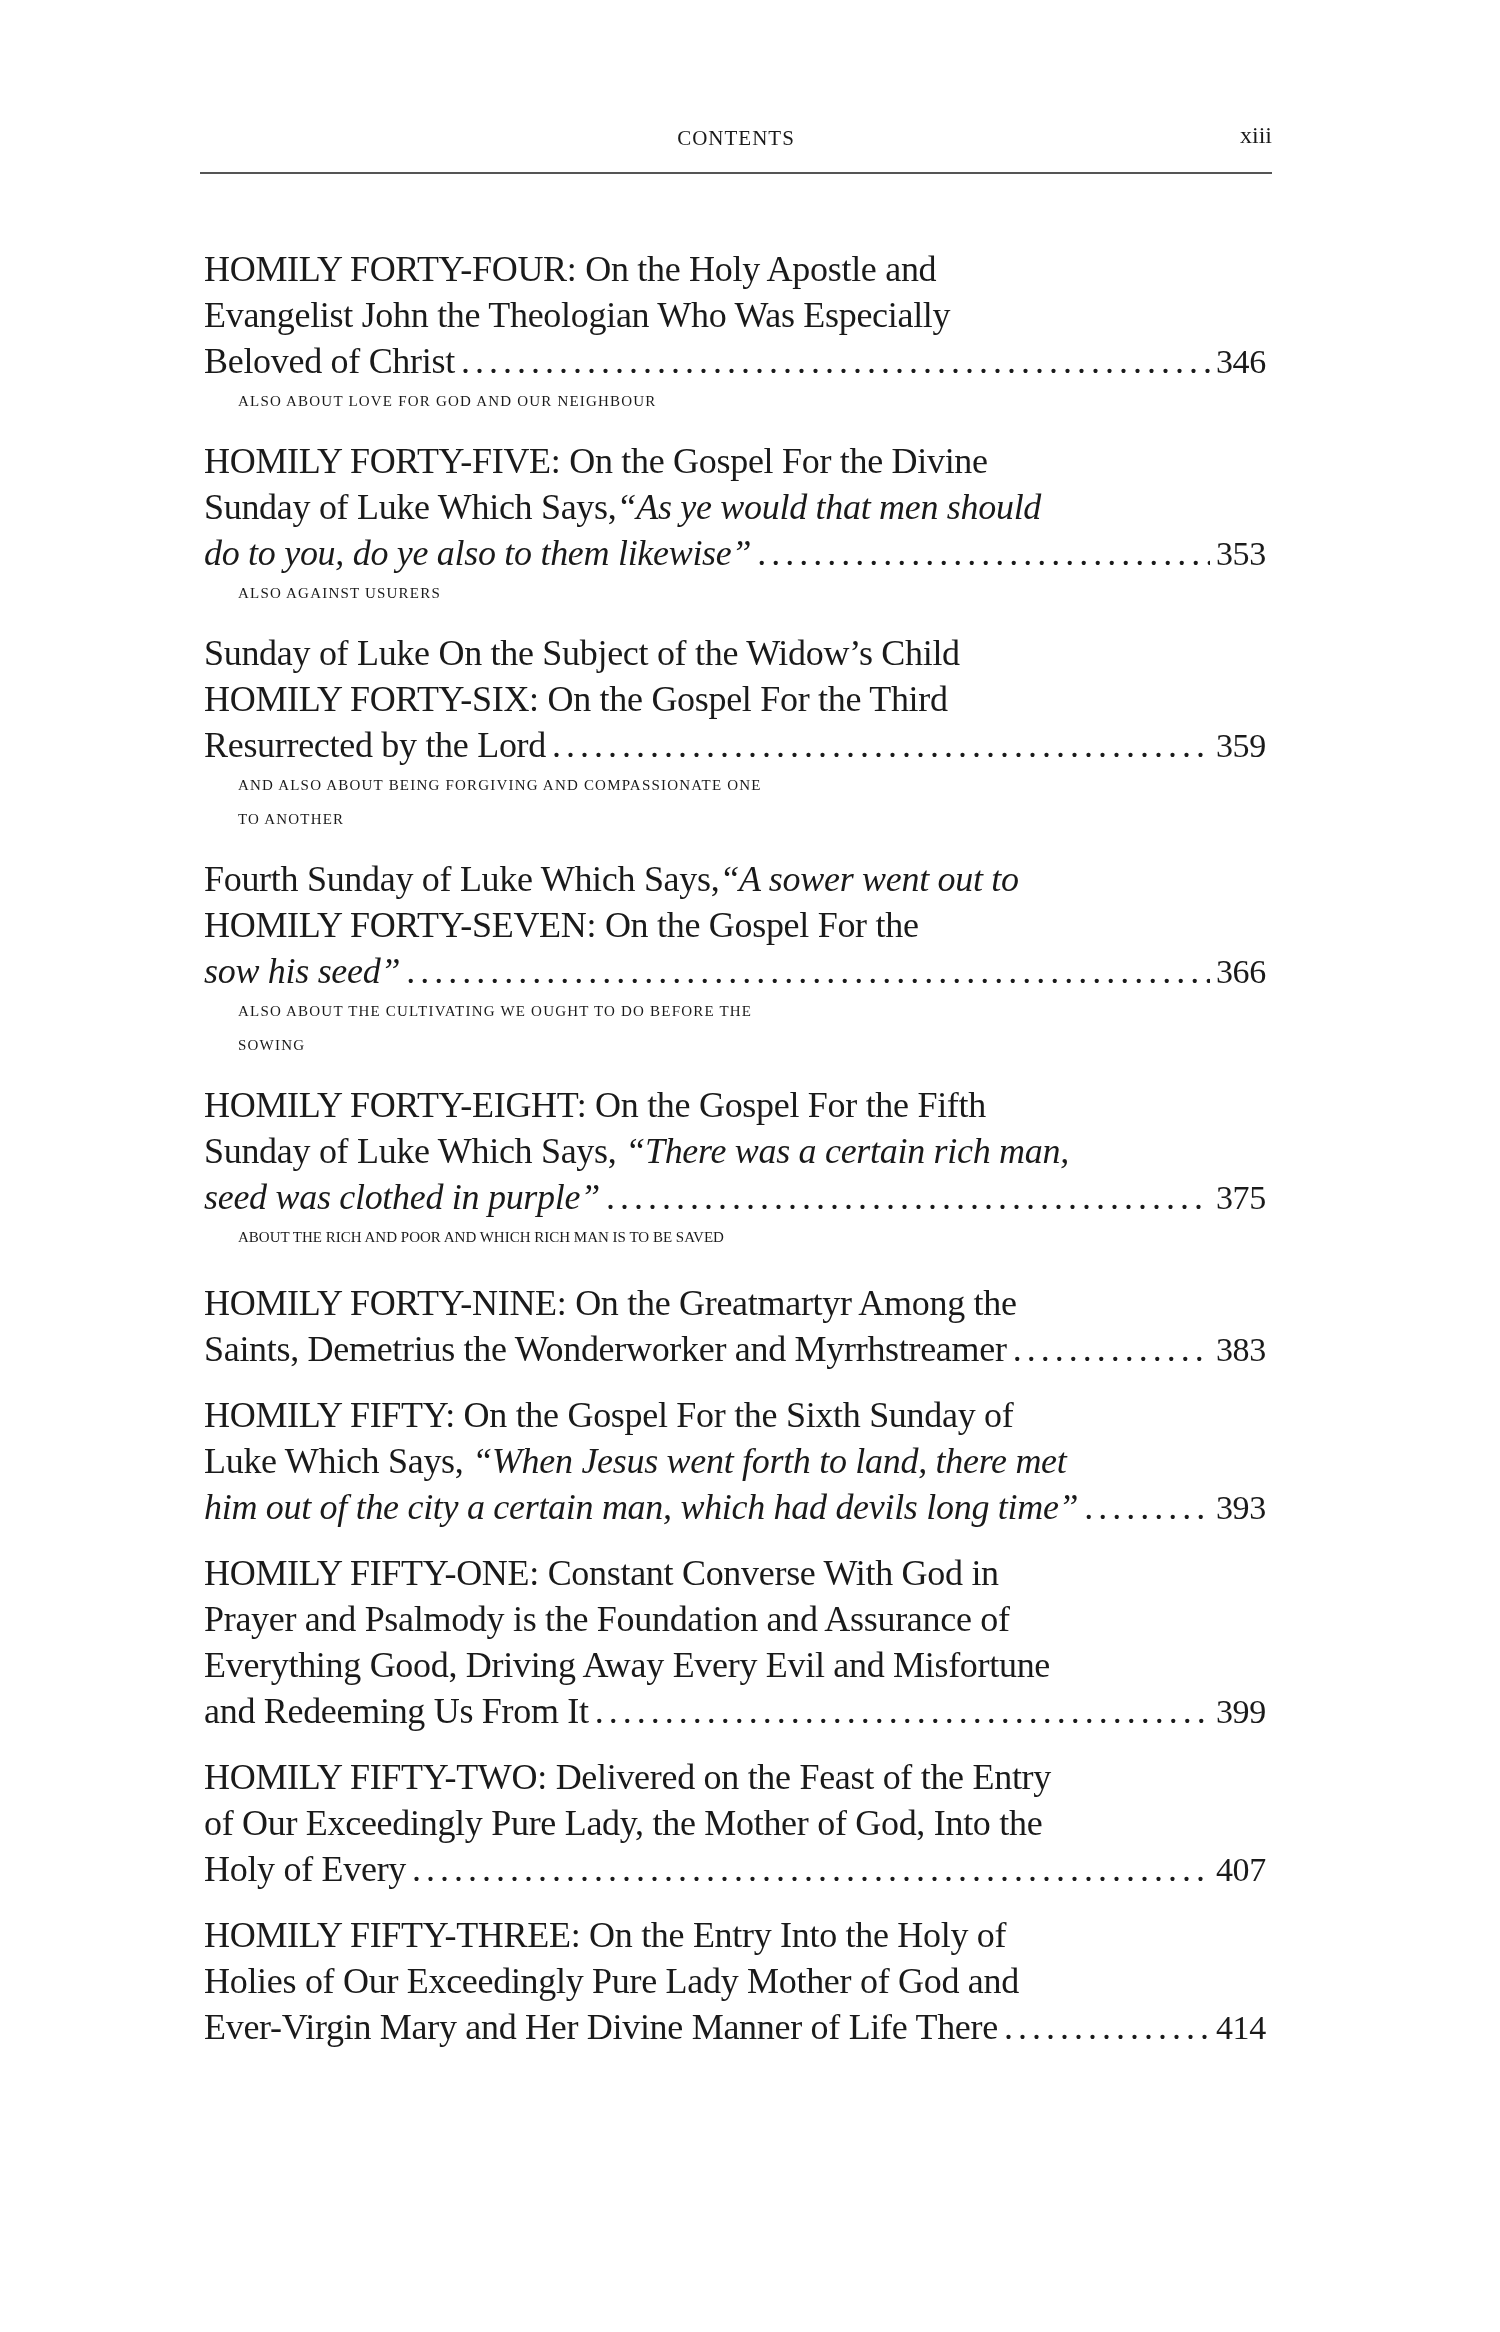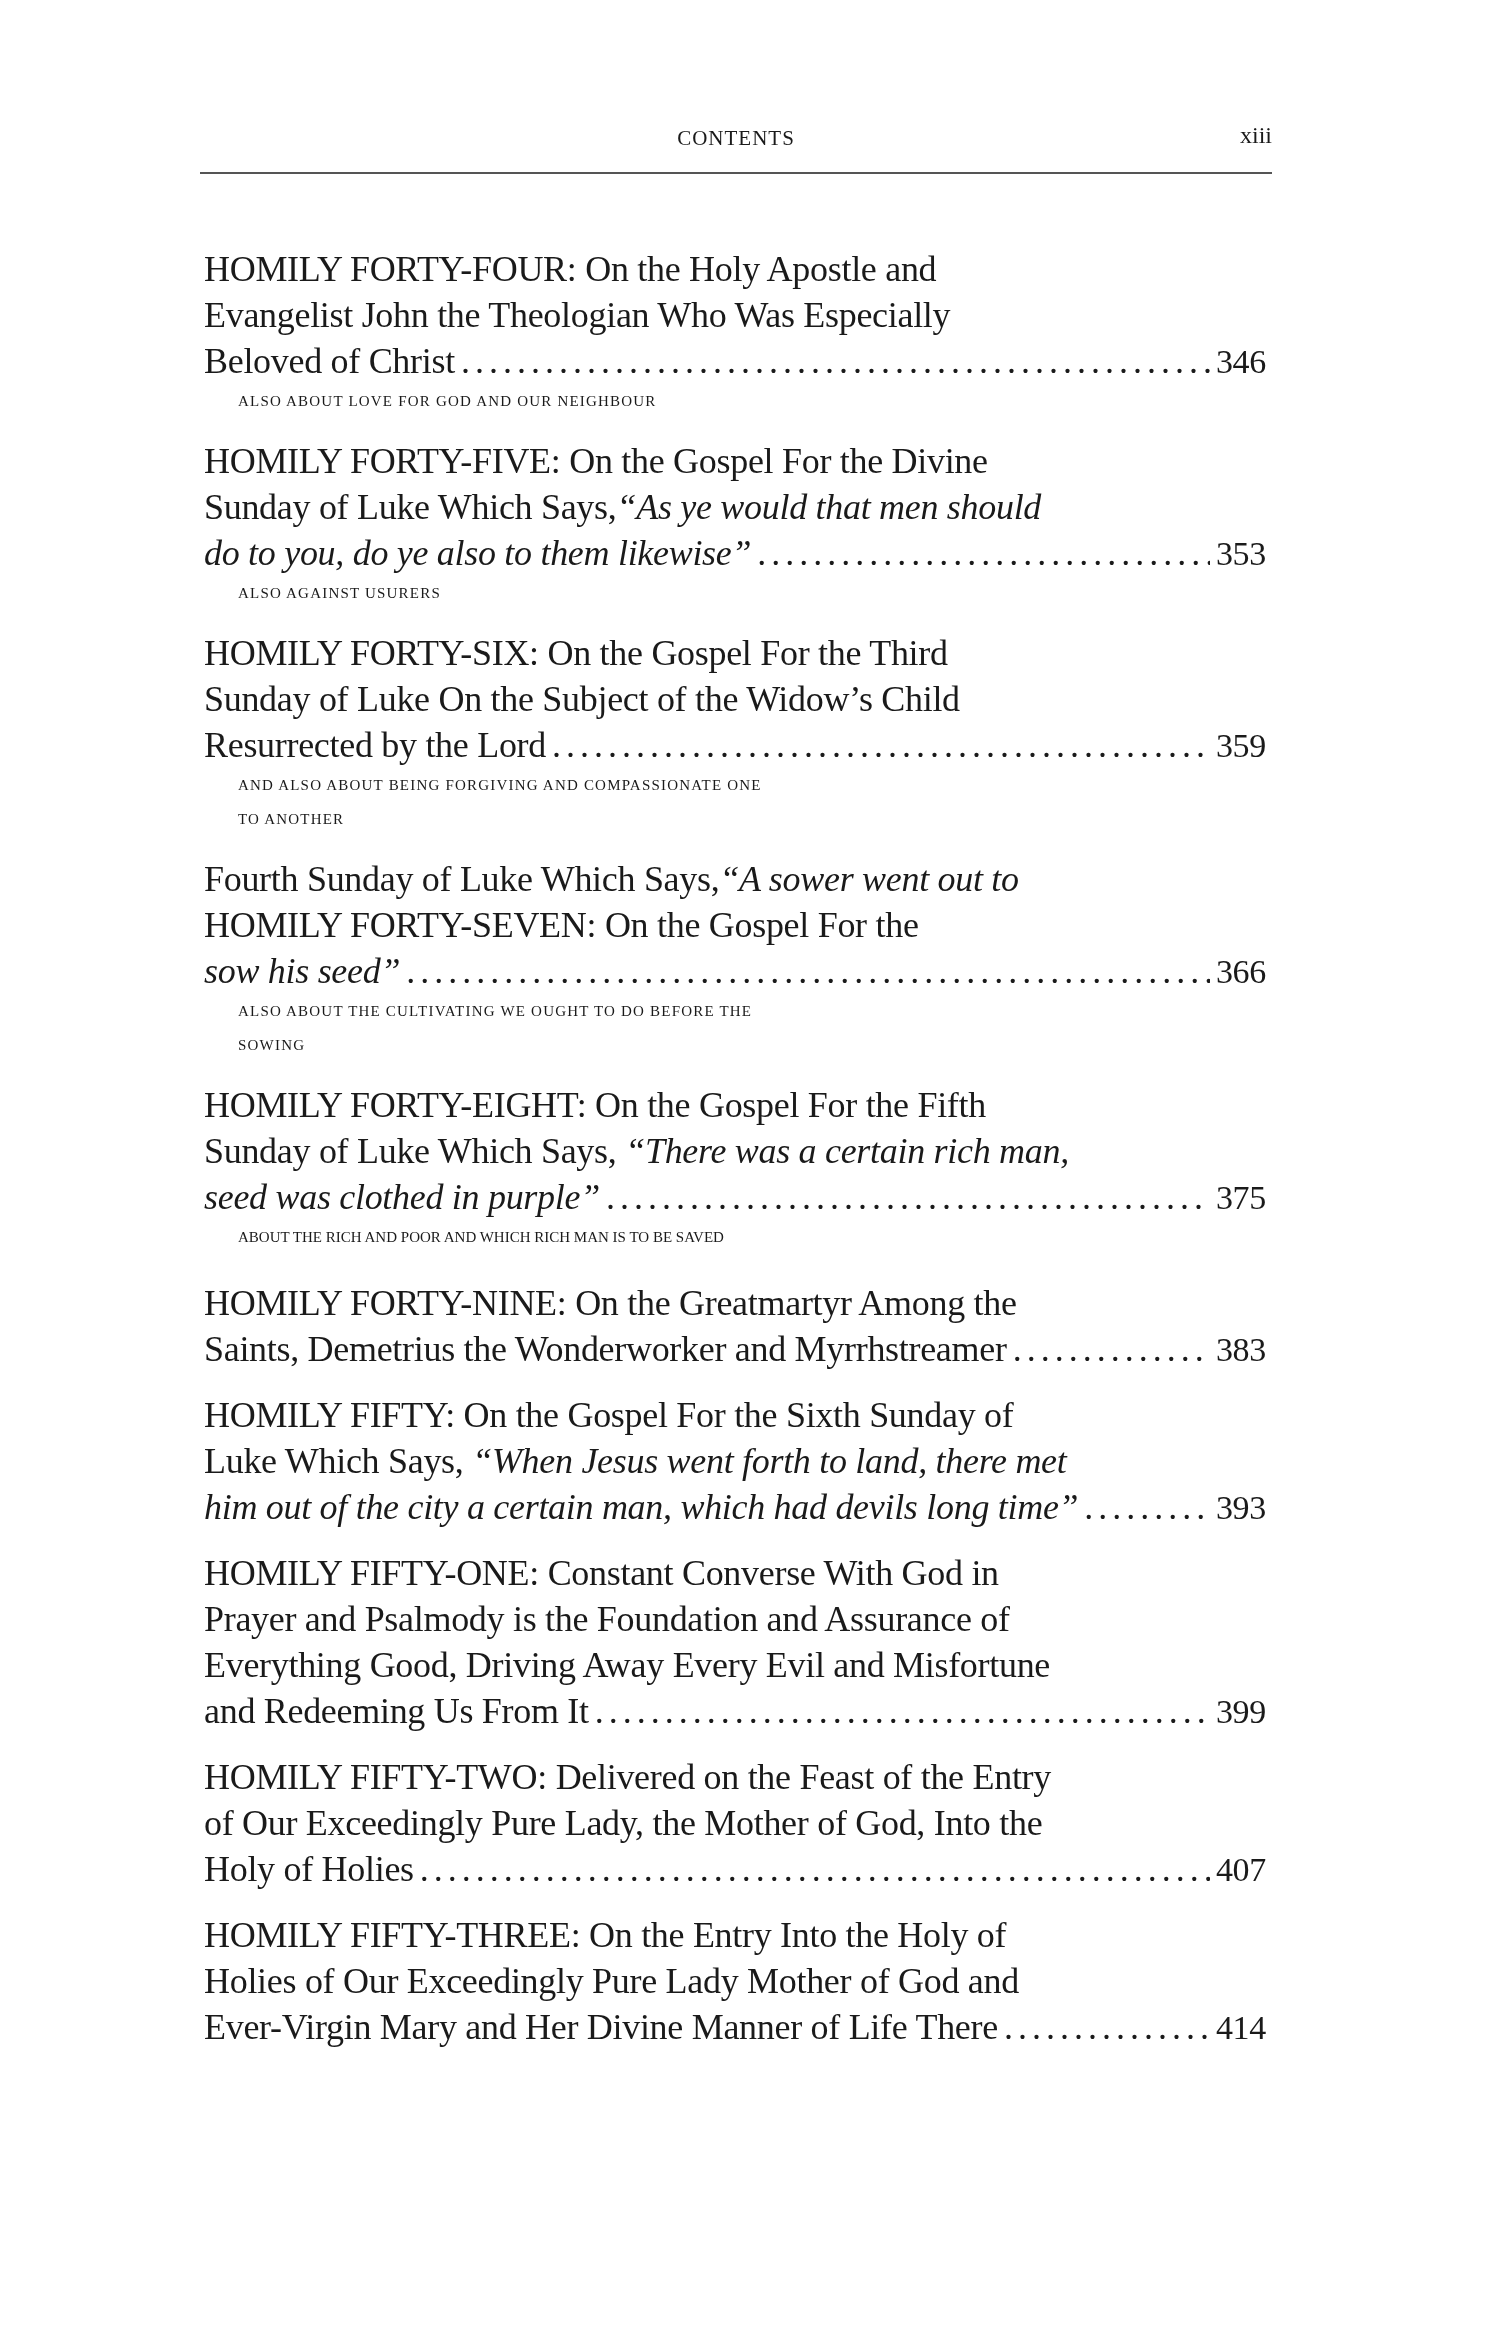--- a/index.html
+++ b/index.html
@@ -55,22 +55,22 @@
       <div class="line last">
         <span class="txt it">do to you, do ye also to them likewise”</span>
         <span class="dots">........................................................................................................</span>
         <span class="pg">353</span>
       </div>
       <div class="sub">ALSO AGAINST USURERS</div>
     </div>
     <div class="gap-a"></div>
 
     <div class="entry">
+      <div class="line">Sunday of Luke On the Subject of the Widow’s Child</div>
       <div class="line">HOMILY FORTY-SIX: On the Gospel For the Third</div>
-      <div class="line">Sunday of Luke On the Subject of the Widow’s Child</div>
       <div class="line last">
         <span class="txt">Resurrected by the Lord</span>
         <span class="dots">........................................................................................................</span>
         <span class="pg">359</span>
       </div>
       <div class="sub">AND ALSO ABOUT BEING FORGIVING AND COMPASSIONATE ONE</div>
       <div class="sub">TO ANOTHER</div>
     </div>
     <div class="gap-a"></div>
 
@@ -129,21 +129,21 @@
         <span class="dots">........................................................................................................</span>
         <span class="pg">399</span>
       </div>
     </div>
     <div class="gap-a"></div>
 
     <div class="entry">
       <div class="line">HOMILY FIFTY-TWO: Delivered on the Feast of the Entry</div>
       <div class="line">of Our Exceedingly Pure Lady, the Mother of God, Into the</div>
       <div class="line last">
-        <span class="txt">Holy of Holies</span>
+        <span class="txt">Holy of Every</span>
         <span class="dots">........................................................................................................</span>
         <span class="pg">407</span>
       </div>
     </div>
     <div class="gap-a"></div>
 
     <div class="entry">
       <div class="line">HOMILY FIFTY-THREE: On the Entry Into the Holy of</div>
       <div class="line">Holies of Our Exceedingly Pure Lady Mother of God and</div>
       <div class="line last">

